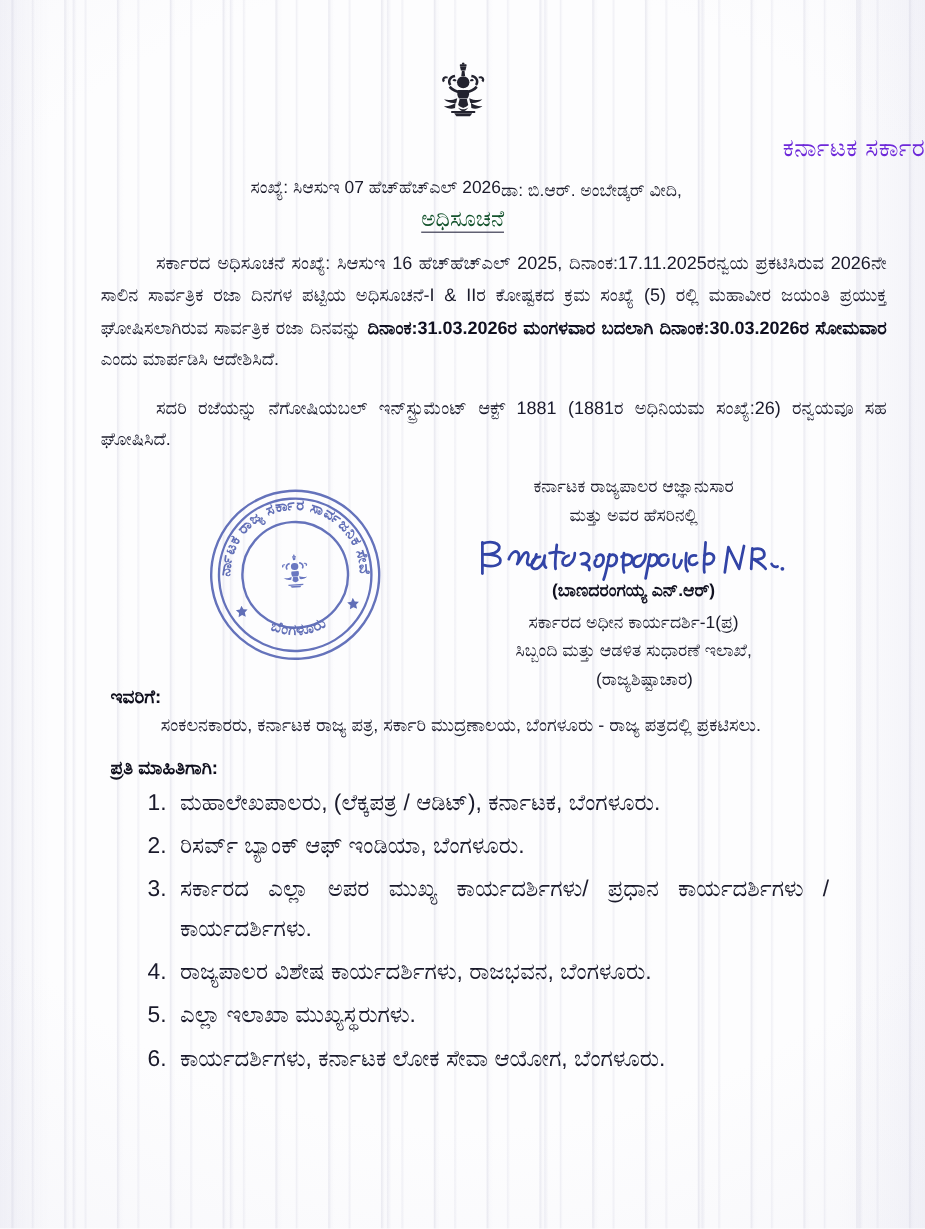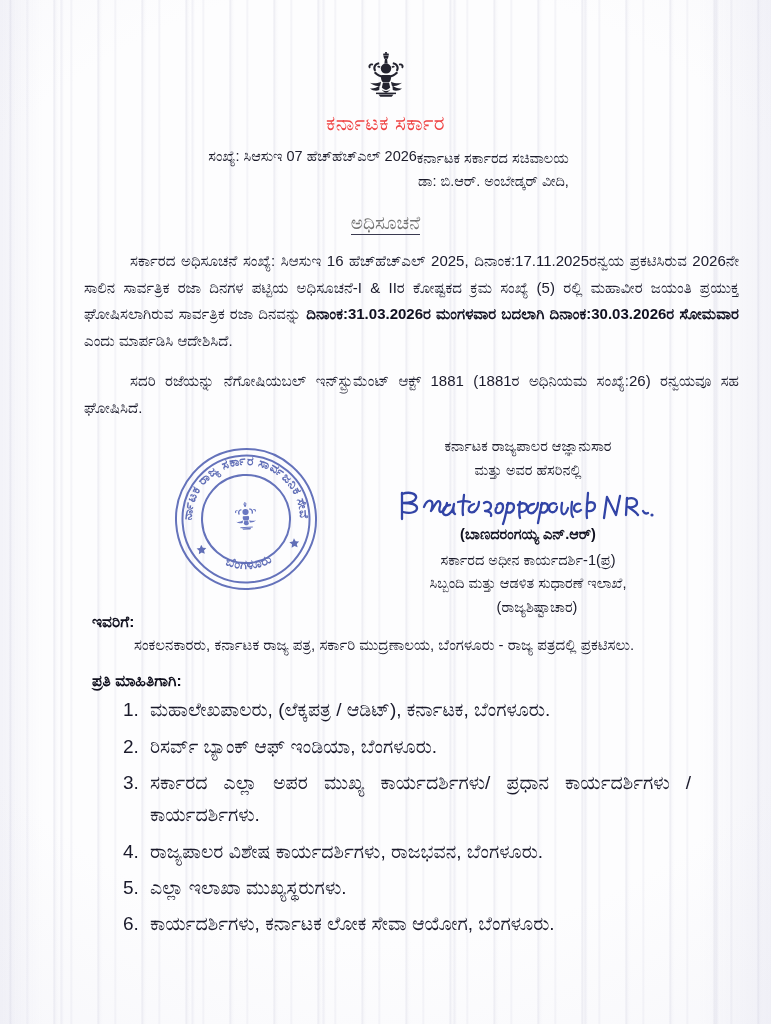--- a/index.html
+++ b/index.html
@@ -60,24 +60,24 @@
   }
   .content { position: relative; z-index: 10; }
 
   
   .emblem-wrap {
     text-align: center;
     padding-top: 52px;
   }
   .emblem { display: inline-block; line-height: 0; }
   .gov-title {
-    text-align: center;
+    text-align: right;
     font-size: 20.5px;
     letter-spacing: 0.4px;
-    color: #ef4444;
+    color: #6d28d9;
     margin-top: 3px;
   }
 
   
   .meta-row {
     display: flex;
     align-items: flex-start;
     justify-content: center;
     margin-top: 12px;
     padding: 0 78px 0 84px;
@@ -93,22 +93,21 @@
     font-size: 14.5px;
     line-height: 1.62;
     color: #1b1b2a;
   }
   .address div { white-space: nowrap; }
 
   
   .doc-title {
     text-align: center;
     font-size: 18.5px;
-    margin-top: 18px;
-    color: #737373;
+    color: #14532d;
   }
   .doc-title span {
     border-bottom: 1.3px solid #3a3a50;
     padding-bottom: 1px;
   }
 
   
   .body-block {
     margin-top: 14px;
     padding: 0 32px 0 84px;
@@ -244,21 +243,20 @@
             <path d="M23.5 42.4h15l-1.8 2.4h-11.4z"></path>
           </g>
         </svg>
       </span>
       <div class="gov-title">ಕರ್ನಾಟಕ ಸರ್ಕಾರ</div>
     </div>
 
     <div class="meta-row">
       <div class="ref-no">ಸಂಖ್ಯೆ: ಸಿಆಸುಇ 07 ಹೆಚ್‌ಹೆಚ್‌ಎಲ್ 2026</div>
       <div class="address">
-        <div>ಕರ್ನಾಟಕ ಸರ್ಕಾರದ ಸಚಿವಾಲಯ</div>
         <div>ಡಾ: ಬಿ.ಆರ್. ಅಂಬೇಡ್ಕರ್ ವೀದಿ,</div>
       </div>
     </div>
 
     <div class="doc-title">
       <span>ಅಧಿಸೂಚನೆ</span>
     </div>
 
     <div class="body-block">
       <p class="para"><span>ಸರ್ಕಾರದ ಅಧಿಸೂಚನೆ ಸಂಖ್ಯೆ: ಸಿಆಸುಇ 16 ಹೆಚ್‌ಹೆಚ್‌ಎಲ್ 2025, ದಿನಾಂಕ:17.11.2025ರನ್ವಯ ಪ್ರಕಟಿಸಿರುವ 2026ನೇ ಸಾಲಿನ ಸಾರ್ವತ್ರಿಕ ರಜಾ ದಿನಗಳ ಪಟ್ಟಿಯ ಅಧಿಸೂಚನೆ-I &amp; IIರ ಕೋಷ್ಟಕದ ಕ್ರಮ ಸಂಖ್ಯೆ (5) ರಲ್ಲಿ ಮಹಾವೀರ ಜಯಂತಿ ಪ್ರಯುಕ್ತ ಘೋಷಿಸಲಾಗಿರುವ ಸಾರ್ವತ್ರಿಕ ರಜಾ ದಿನವನ್ನು </span><b>ದಿನಾಂಕ:31.03.2026ರ ಮಂಗಳವಾರ ಬದಲಾಗಿ ದಿನಾಂಕ:30.03.2026ರ ಸೋಮವಾರ</b><span> ಎಂದು ಮಾರ್ಪಡಿಸಿ ಆದೇಶಿಸಿದೆ.</span></p>

